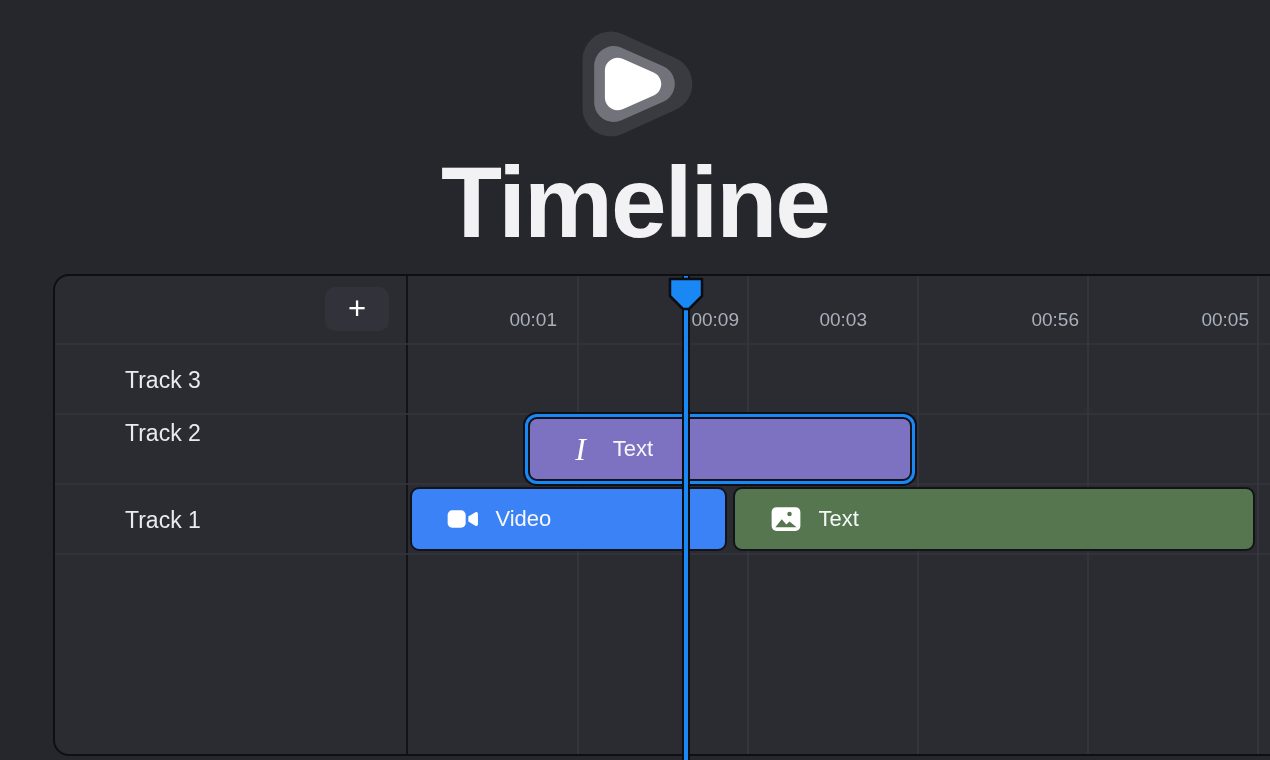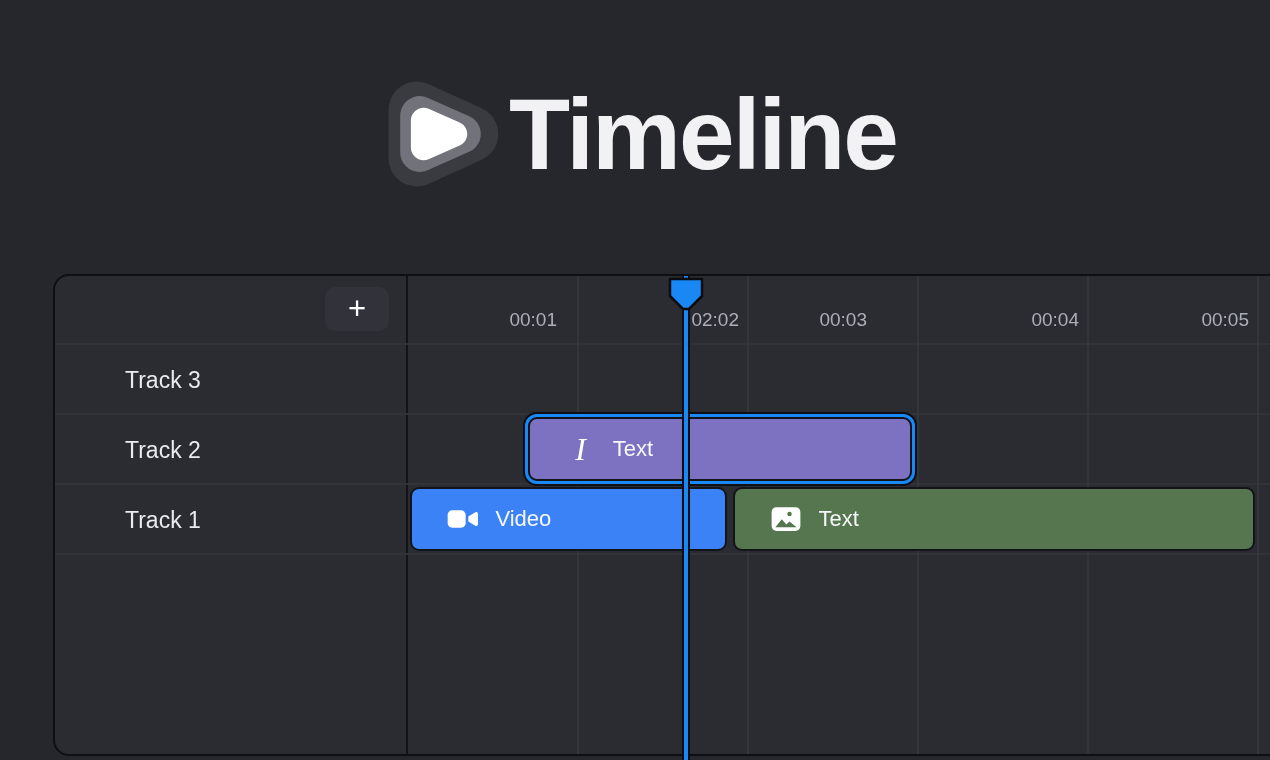--- a/index.html
+++ b/index.html
@@ -7,21 +7,21 @@
     --grid:#34343c; --row-div:#36363d; --side-div:#121318;
     --ruler-text:#aab0b9; --track-text:#e9ebef; --title:#f2f2f4;
     --accent:#1987f4; --sel:#1987f4; --clip-outline:#131419; --clip-text:#f6f7f9;
     --btn:#32323a; --logo-outer:#3a3a41; --logo-mid:#72727a; --logo-inner:#ffffff;
   }
   *{margin:0;padding:0;box-sizing:border-box}
   html,body{width:1270px;height:760px;overflow:hidden;background:var(--bg);
     font-family:"Liberation Sans",sans-serif;}
   
   .logo-row{position:absolute;top:64px;left:0;width:1270px;height:140px;
-    display:flex;align-items:center;justify-content:center;}
+    display:flex;align-items:center;justify-content:center;flex-direction:column;}
   .logo-svg{width:136px;height:136px;flex:0 0 auto;}
   .app-title{font-size:100px;font-weight:bold;color:var(--title);letter-spacing:-2px;line-height:1;}
   
   .panel{position:absolute;left:53px;top:274px;width:1244px;height:482px;
     background:var(--panel);border:2px solid var(--panel-border);border-radius:16px;}
   .sidebar{position:absolute;left:0;top:0;bottom:0;width:353px;
     border-right:2px solid var(--side-div);border-radius:14px 0 0 14px;}
   .add-btn{position:absolute;left:270px;top:11px;width:64px;height:44px;border-radius:10px;
     background:var(--btn);color:#fff;border:none;font-family:"Liberation Sans",sans-serif;
     font-size:31px;font-weight:300;line-height:40px;text-align:center;cursor:pointer;}
@@ -55,34 +55,34 @@
   <h1 class="app-title">Timeline</h1>
 </header>
 
 <section class="panel">
   <div class="sidebar">
     <button class="add-btn">+</button>
   </div>
   <div class="ruler"></div>
   <div id="panel-dynamic">
       <div class="track-label" style="top: 69px;">Track 3</div>
-      <div class="track-label" style="top: 139px;">Track 2</div>
+      <div class="track-label" style="top: 122px;">Track 2</div>
       <div class="track-label" style="top: 209px;">Track 1</div>
       <div class="h-div" style="top: 67px;"></div>
       <div class="h-div" style="top: 137px;"></div>
       <div class="h-div" style="top: 207px;"></div>
       <div class="h-div" style="top: 277px;"></div>
       <div class="gridline" style="left: 522px;"></div>
       <div class="ruler-label" style="left: 406px;">00:01</div>
       <div class="gridline" style="left: 692px;"></div>
-      <div class="ruler-label" style="left: 588px;">02:02</div>
+      <div class="ruler-label" style="left: 588px;">00:09</div>
       <div class="gridline" style="left: 862px;"></div>
       <div class="ruler-label" style="left: 716px;">00:03</div>
       <div class="gridline" style="left: 1032px;"></div>
-      <div class="ruler-label" style="left: 928px;">00:04</div>
+      <div class="ruler-label" style="left: 928px;">00:56</div>
       <div class="gridline" style="left: 1202px;"></div>
       <div class="ruler-label" style="left: 1098px;">00:05</div>
       <div class="clip selected" style="left: 472.7px; width: 384.2px; top: 141px; background: rgb(125, 113, 194);">
         <span class="cicon">
           <span class="texticon">I</span>
         </span>
         <span>Text</span>
       </div>
       <div class="clip" style="left: 355.4px; width: 316.2px; top: 211px; background: #3b82f6;">
         <span class="cicon">

